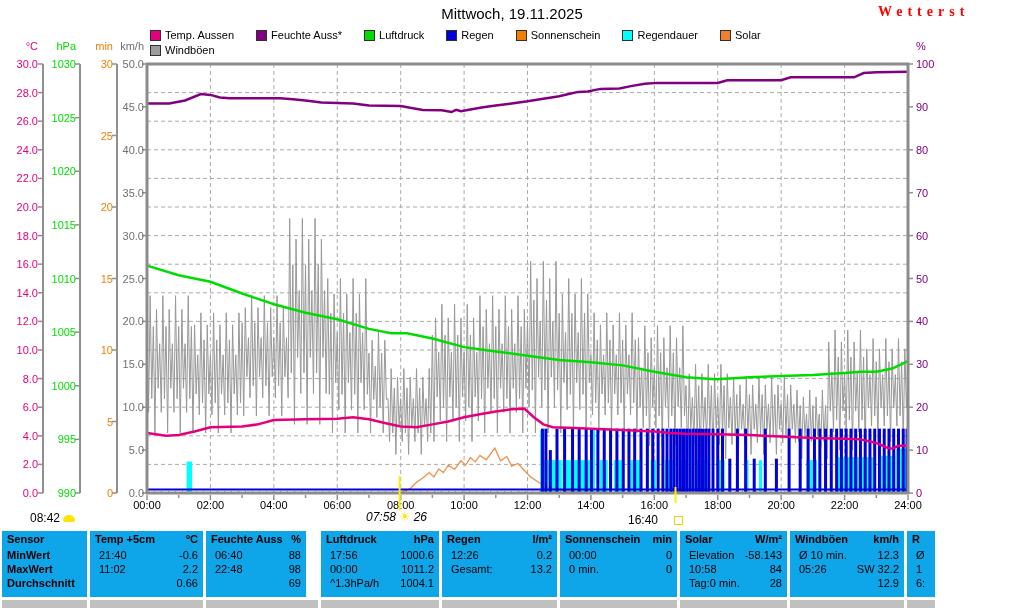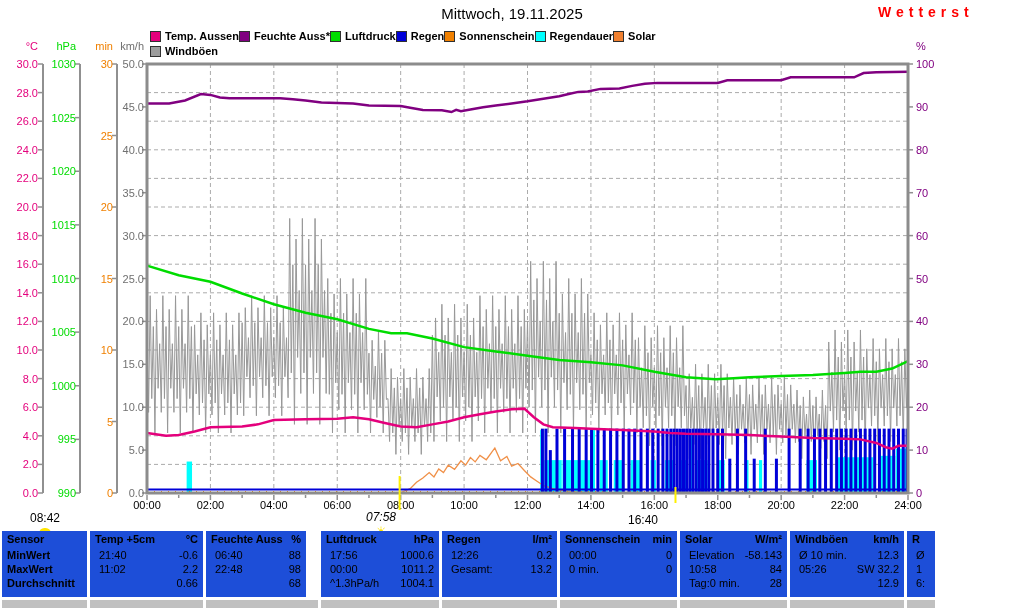--- a/index.html
+++ b/index.html
@@ -1,32 +1,32 @@
 <!DOCTYPE html>
 <html><head>
 <meta charset="utf-8">
 <style>
   html,body{margin:0;padding:0;background:#fff;}
   body{font-family:"Liberation Sans","DejaVu Sans",sans-serif;}
   #screen{position:relative;width:1024px;height:608px;background:#fff;overflow:hidden;}
   #title{position:absolute;top:5px;left:0;width:100%;text-align:center;font-size:15px;color:#000;}
   #branding{position:absolute;top:4px;left:878px;width:146px;overflow:hidden;white-space:nowrap;
-            font-size:14px;font-weight:bold;color:#FF0000;letter-spacing:5px;}
+            font-size:14px;font-weight:bold;color:#FF0000;letter-spacing:5px;font-family:Liberation Serif, serif;}
   #legend{position:absolute;top:29px;left:150px;width:780px;}
-  .lrow{display:flex;align-items:center;height:14px;margin-bottom:1px;font-weight:bold;}
+  .lrow{display:flex;gap:22px;align-items:flex-start;height:14px;margin-bottom:1px;}
   .litem{display:flex;align-items:center;gap:4px;font-size:11px;color:#000;white-space:nowrap;}
   .swatch{width:9px;height:9px;border:1px solid #303030;display:inline-block;}
   #chart{position:absolute;top:0;left:0;}
   svg text{font-family:"Liberation Sans","DejaVu Sans",sans-serif;}
-  .suntime{position:absolute;font-size:12px;color:#000;display:flex;align-items:center;gap:3px;flex-direction:column;}
+  .suntime{position:absolute;font-size:12px;color:#000;display:flex;align-items:center;gap:3px;}
   .moon-icon{display:inline-block;width:12px;height:7px;background:#FFE400;border-radius:6px 6px 2px 2px;}
   .sun-icon{color:#FFE400;font-size:13px;line-height:10px;}
   .sunset-icon{display:inline-block;width:7px;height:7px;border:1px solid #E8D800;background:#fff;}
   #sensor-table{position:absolute;top:531px;left:0;width:940px;height:77px;}
-  .tblock{position:absolute;background:#1d4ed8;height:66px;overflow:hidden;}
+  .tblock{position:absolute;background:#0ea5e9;height:66px;overflow:hidden;}
   .tstrip{position:absolute;background:#C0C0C0;top:69px;height:8px;}
   .th,.trow{display:flex;justify-content:space-between;padding:0 5px;font-size:11px;color:#000;
             line-height:15px;white-space:nowrap;overflow:hidden;}
   .th{font-weight:bold;line-height:17px;}
   .trow{line-height:14px;}
   .tl{padding-left:4px;}
   .hl,.hu{font-weight:bold;}
   .rowlabel{font-weight:bold;padding-left:0;}
 </style>
 </head>
@@ -422,21 +422,21 @@
         <div class="trow">
           <span class="tl">06:40</span>
           <span class="tv">88</span>
         </div>
         <div class="trow">
           <span class="tl">22:48</span>
           <span class="tv">98</span>
         </div>
         <div class="trow">
           <span class="tl"></span>
-          <span class="tv">68</span>
+          <span class="tv">69</span>
         </div>
       </div>
       <div class="tstrip" style="left: 206px; width: 112px;"></div>
       <div class="tblock" style="left: 321px; width: 118px;">
         <div class="th">
           <span class="hl">Luftdruck</span>
           <span class="hu">hPa</span>
         </div>
         <div class="trow">
           <span class="tl">17:56</span>

